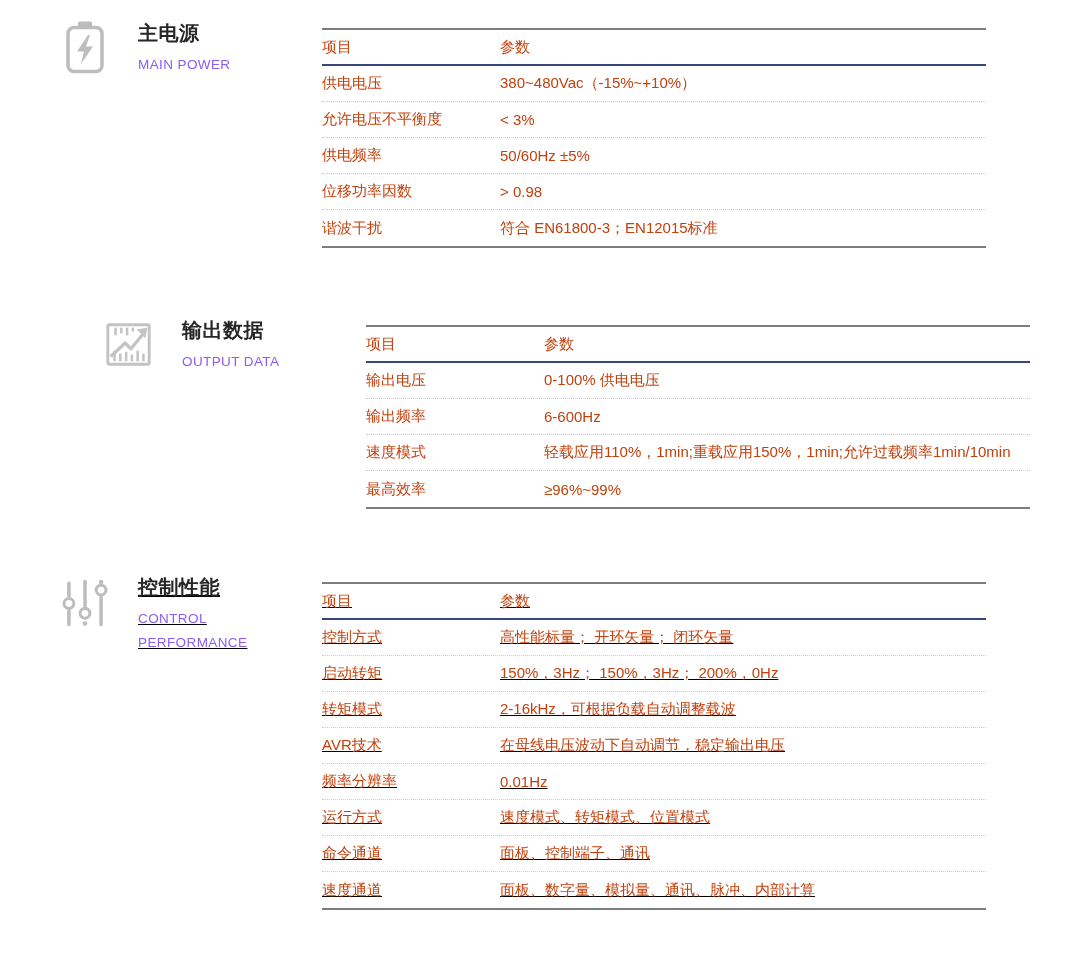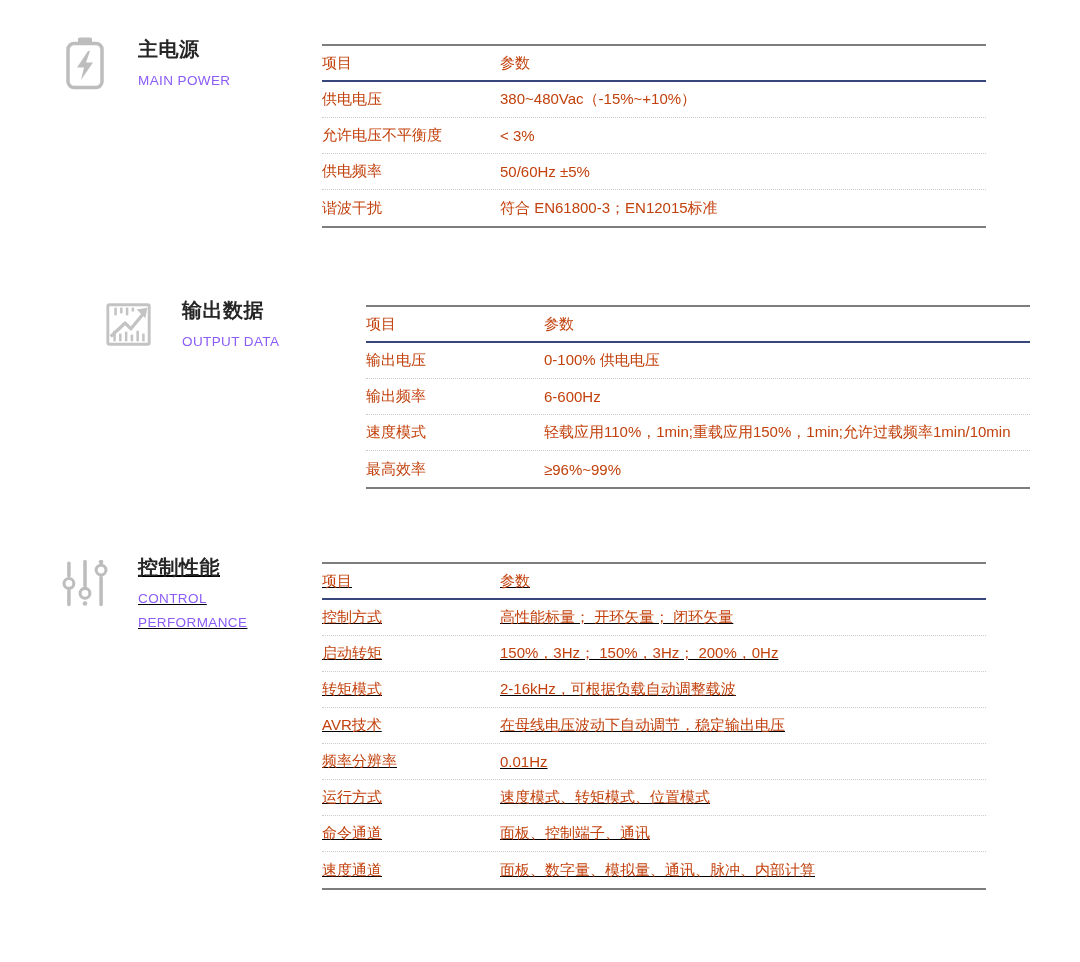--- a/index.html
+++ b/index.html
@@ -13,21 +13,21 @@
     height: 962px;
     background: #ffffff;
     overflow: hidden;
   }
 
   
   .section {
     display: flex;
     align-items: flex-start;
   }
-  .section.first { margin-top: 44px; }
+  .section.first { margin-top: 28px; }
   .section.second { margin-top: 77px; padding-left: 44px; }
   .section.third { margin-top: 73px; text-decoration: underline; }
 
   .sec-head {
     width: 322px;
     flex-shrink: 0;
     box-sizing: border-box;
     padding-left: 60px;
     display: flex;
     align-items: flex-start;
@@ -119,20 +119,24 @@
           <div class="cell c1">供电电压</div>
           <div class="cell c2">380~480Vac（-15%~+10%）</div>
         </div>
         <div class="trow">
           <div class="cell c1">允许电压不平衡度</div>
           <div class="cell c2">&lt; 3%</div>
         </div>
         <div class="trow">
           <div class="cell c1">供电频率</div>
           <div class="cell c2">50/60Hz ±5%</div>
+        </div>
+        <div class="trow">
+          <div class="cell c1">位移功率因数</div>
+          <div class="cell c2">&gt; 0.98</div>
         </div>
         <div class="trow">
           <div class="cell c1">谐波干扰</div>
           <div class="cell c2">符合 EN61800-3；EN12015标准</div>
         </div>
       </div>
   </div>
 
   <div class="section second">
     <div class="sec-head">

